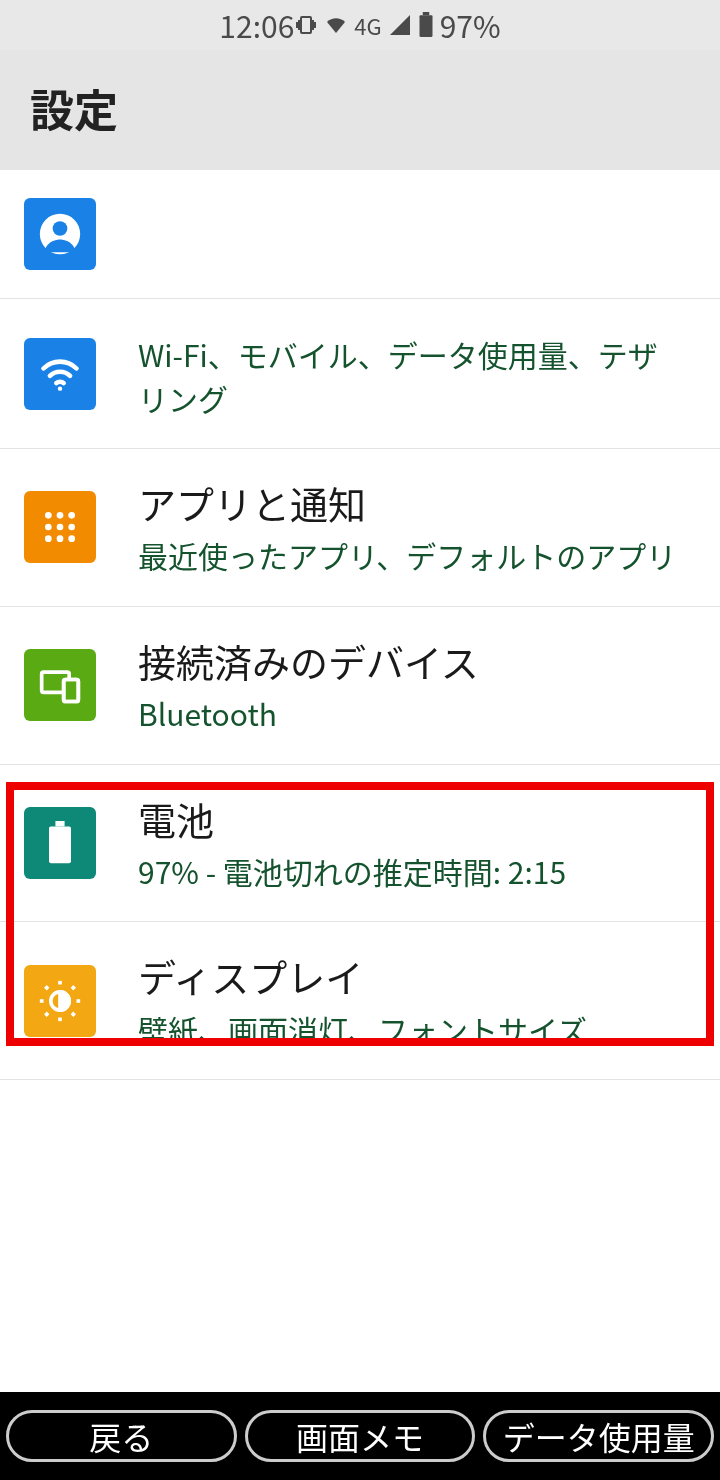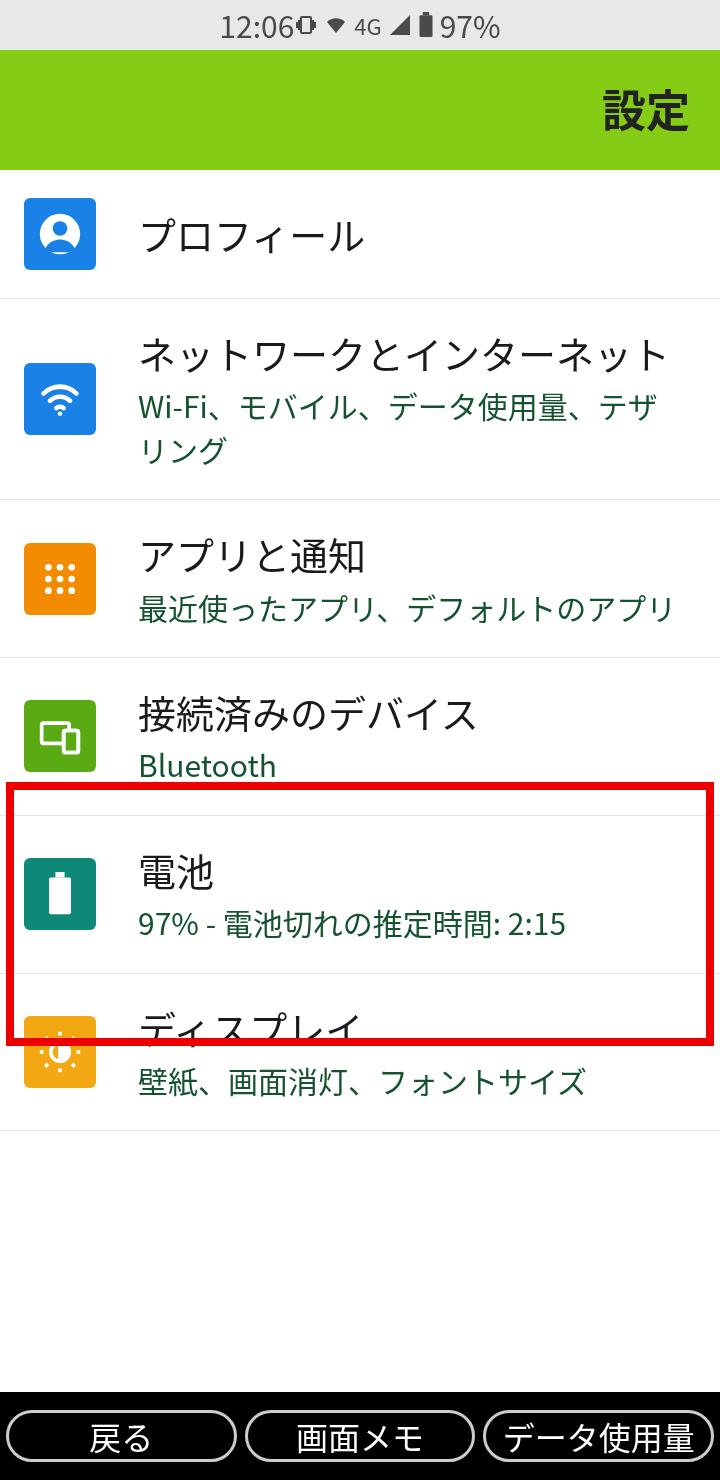--- a/index.html
+++ b/index.html
@@ -5,21 +5,21 @@
   * { box-sizing: border-box; margin: 0; padding: 0; }
   html, body { width: 720px; height: 1480px; font-family: "Hiragino Sans", "Noto Sans CJK JP", sans-serif; background: #fff; overflow: hidden; }
   
   
   .status-bar { height: 50px; display: flex; align-items: center; justify-content: center; padding: 0 18px; background: #e8e8e8; font-size: 30px; color: #4a4a4a; }
   .status-left { font-weight: 400; }
   .status-right { display: flex; align-items: center; gap: 6px; font-size: 28px; }
   .status-right .pct { font-size: 30px; }
   
   
-  .header { background: #84cc16; padding: 26px 30px 30px 30px; text-align: right; }
+  .header { background: #e5e5e5; padding: 26px 30px 30px 30px; }
   .header-title { font-size: 44px; font-weight: 600; color: #222; }
   
   
   .list { background: #fff; }
   .item { display: flex; align-items: center; padding: 28px 24px; border-bottom: 1px solid #e3e3e3; min-height: 120px; position: relative; }
   .item.first { border-top: none; }
   .icon-box { width: 72px; height: 72px; border-radius: 6px; flex-shrink: 0; display: flex; align-items: center; justify-content: center; margin-right: 42px; }
   .text-col { flex: 1; padding-right: 10px; }
   .item-title { font-size: 38px; color: #1a1a1a; line-height: 1.35; }
   .item-sub { font-size: 30px; color: #14532d; margin-top: 6px; line-height: 1.45; }
@@ -94,36 +94,32 @@
   <div class="list">
 
     <div class="item first">
       <div class="icon-box bg-blue">
         <svg width="44" height="44" viewBox="0 0 24 24" fill="#fff">
             <circle cx="12" cy="12" r="11" fill="#fff"></circle>
             <circle cx="12" cy="9" r="4" fill="#1a82e6"></circle>
             <path d="M4 20c1.5-4 6-5 8-5s6.5 1 8 5v2H4v-2z" fill="#1a82e6"></path>
           </svg>
       </div>
-      <div class="text-col">
-        <div class="item-title">プロフィール</div>
-      </div>
     </div>
 
     <div class="item">
       <div class="icon-box bg-blue2">
         <svg width="44" height="44" viewBox="0 0 24 24" fill="none" stroke="#fff" stroke-width="2.5" stroke-linecap="round">
             <path d="M3 9c5-5 13-5 18 0"></path>
             <path d="M6.5 13c3-3 8-3 11 0"></path>
             <path d="M10 17c1-1 3-1 4 0"></path>
             <circle cx="12" cy="20" r="1.2" fill="#fff" stroke="none"></circle>
           </svg>
       </div>
       <div class="text-col">
-        <div class="item-title">ネットワークとインターネット</div>
         <div class="item-sub">Wi-Fi、モバイル、データ使用量、テザリング</div>
       </div>
     </div>
 
     <div class="item">
       <div class="icon-box bg-orange">
         <svg width="40" height="40" viewBox="0 0 24 24" fill="#fff">
             <circle cx="5" cy="5" r="2"></circle>
             <circle cx="12" cy="5" r="2"></circle>
             <circle cx="19" cy="5" r="2"></circle>

